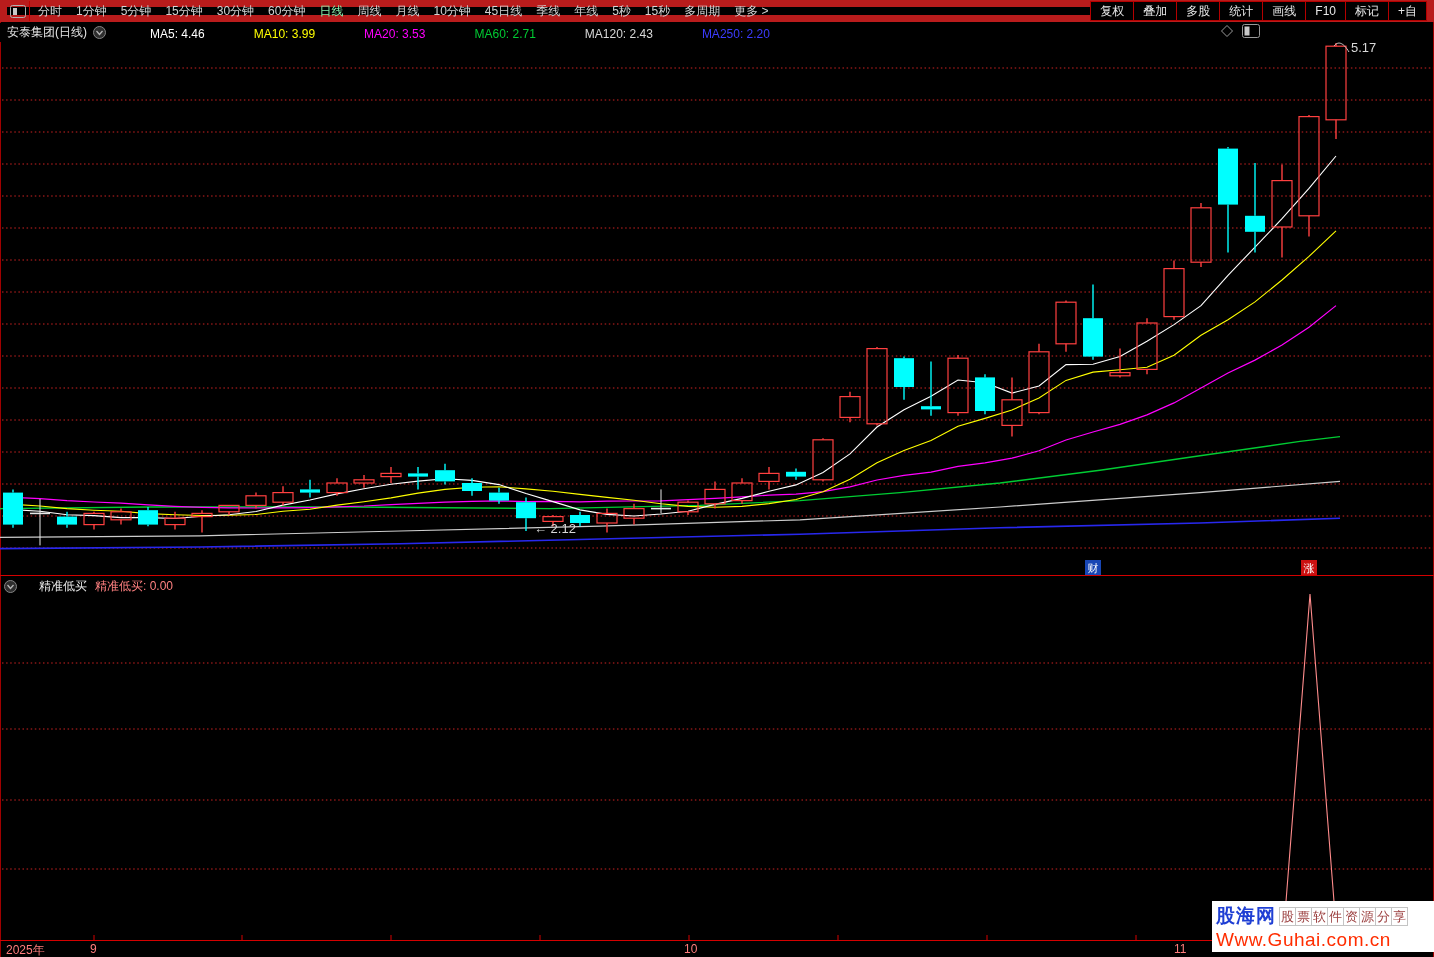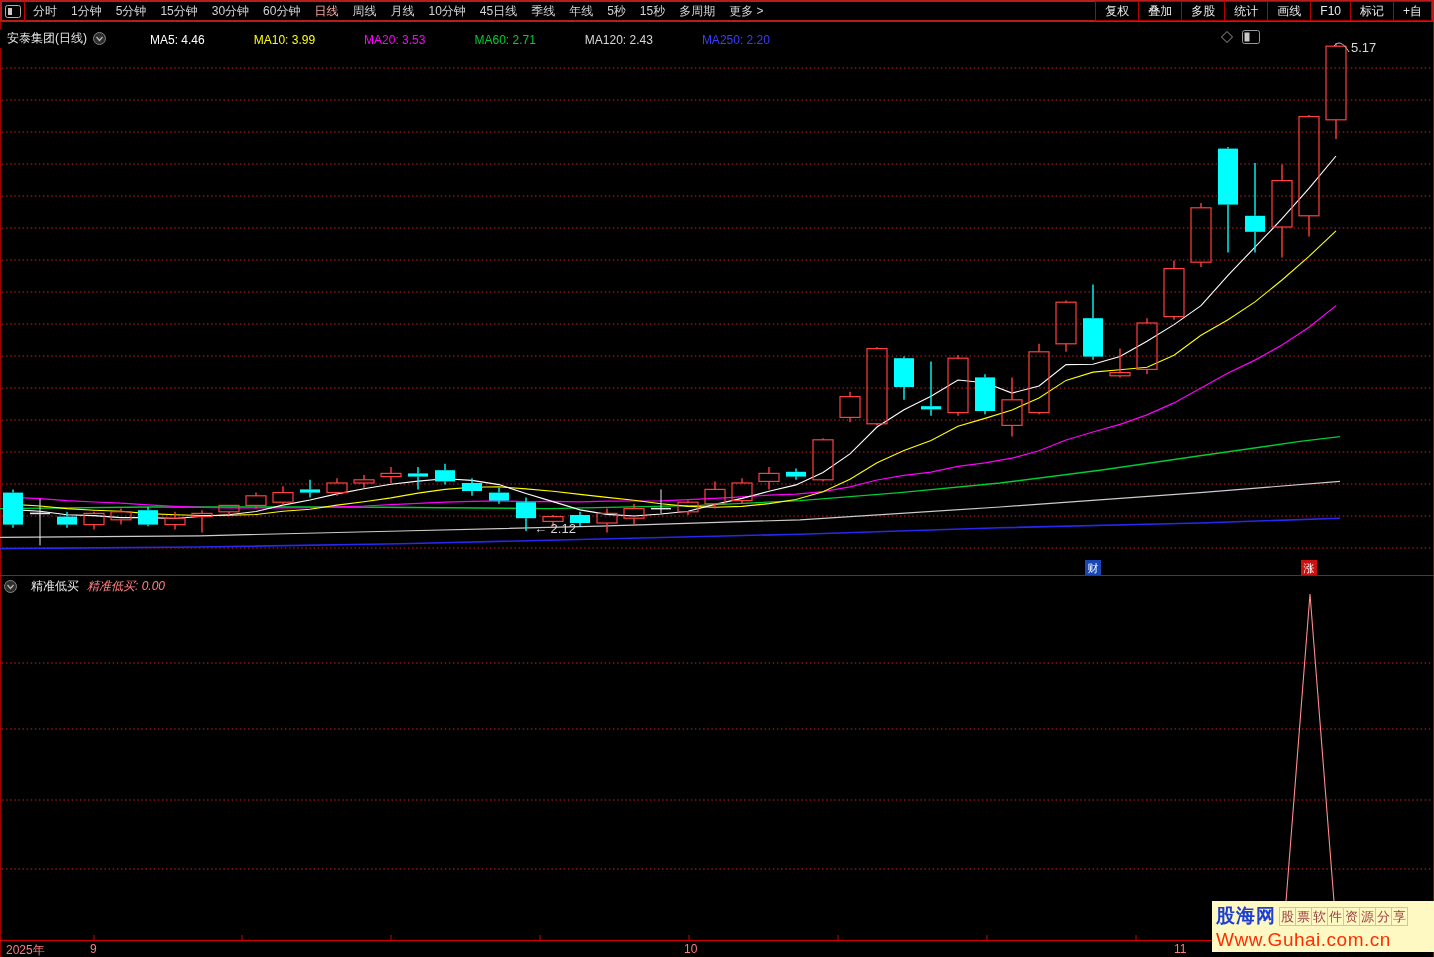--- a/index.html
+++ b/index.html
@@ -1,45 +1,45 @@
 <!DOCTYPE html>
 <html><head>
 <meta charset="utf-8">
 <style>
   html,body{margin:0;padding:0;background:#000;}
   #app{position:relative;width:1434px;height:957px;background:#000;overflow:hidden;
        font-family:"Liberation Sans","DejaVu Sans",sans-serif;}
   
   .toolbar{position:absolute;left:0;top:0;width:1434px;height:22px;box-sizing:border-box;
-           border:2px solid #b91c1c;background:#000;display:flex;align-items:center;z-index:6;}
+           border:7px solid #b91c1c;background:#000;display:flex;align-items:center;z-index:6;}
   .win-icon{display:flex;align-items:center;justify-content:center;width:22px;height:20px;
             border-right:1px solid #c40000;flex:0 0 auto;}
   .periods{display:flex;align-items:center;padding-left:8px;white-space:nowrap;}
   .menu-item{color:#d4d4d4;font-size:12px;margin-right:14px;cursor:default;}
-  .menu-item.active{color:#fca5a5;}
+  .menu-item.active{color:#86efac;}
   .tool-buttons{margin-left:auto;display:flex;height:20px;align-items:stretch;}
   .tool-btn{border:1px solid #b40000;margin-left:-1px;color:#e8e8e8;font-size:12px;
             display:flex;align-items:center;padding:0 9px;background:#000;}
   
-  .title-row{position:absolute;left:0;top:29px;width:1268px;height:19px;display:flex;
+  .title-row{position:absolute;left:0;top:23px;width:1268px;height:19px;display:flex;
              align-items:center;background:#000;z-index:6;padding-left:7px;box-sizing:border-box;}
   .stock-title{color:#e6e6e6;font-size:12px;margin-right:6px;}
   .ma-label{font-size:12px;margin-right:13px;margin-left:36px;}
   .corner-icons{margin-left:auto;display:flex;align-items:center;gap:8px;padding-right:8px;}
   .circle-icon{display:inline-flex;margin-right:8px;}
   
   #chartSvg{position:absolute;left:0;top:0;z-index:1;}
   
   .ind-header{position:absolute;left:4px;top:578px;display:flex;align-items:center;z-index:6;}
-  .ind-name{color:#e8e8e8;font-size:12px;margin:0 8px 0 6px;}
-  .ind-value{color:#ff8080;font-size:12px;font-style:italic;}
+  .ind-name{color:#e8e8e8;font-size:12px;margin:0 8px 0 14px;}
+  .ind-value{color:#ff8080;font-size:12px;}
   
   .ax-lbl{position:absolute;color:#ff7d7d;font-size:12px;top:942px;z-index:6;}
   
-  .watermark{position:absolute;left:1212px;top:901px;width:222px;height:51px;background:#fef9c3;
+  .watermark{position:absolute;left:1212px;top:901px;width:222px;height:51px;background:#ffffff;
              z-index:10;box-sizing:border-box;padding:2px 0 0 4px;}
   .wm-row1{display:flex;align-items:center;height:26px;}
   .wm-site{color:#1f3fd4;font-weight:bold;font-size:19px;letter-spacing:1px;margin-right:4px;}
   .wm-tagline{display:flex;}
   .wm-tagline span{border:1px solid #c4c4c4;margin-left:-1px;color:#9c4040;font-size:13px;
                    line-height:17px;padding:0 1px;}
   .wm-url{color:#ff2d00;font-weight:normal;font-size:19px;line-height:22px;letter-spacing:0.5px;}
 </style>
 </head>
 <body>

